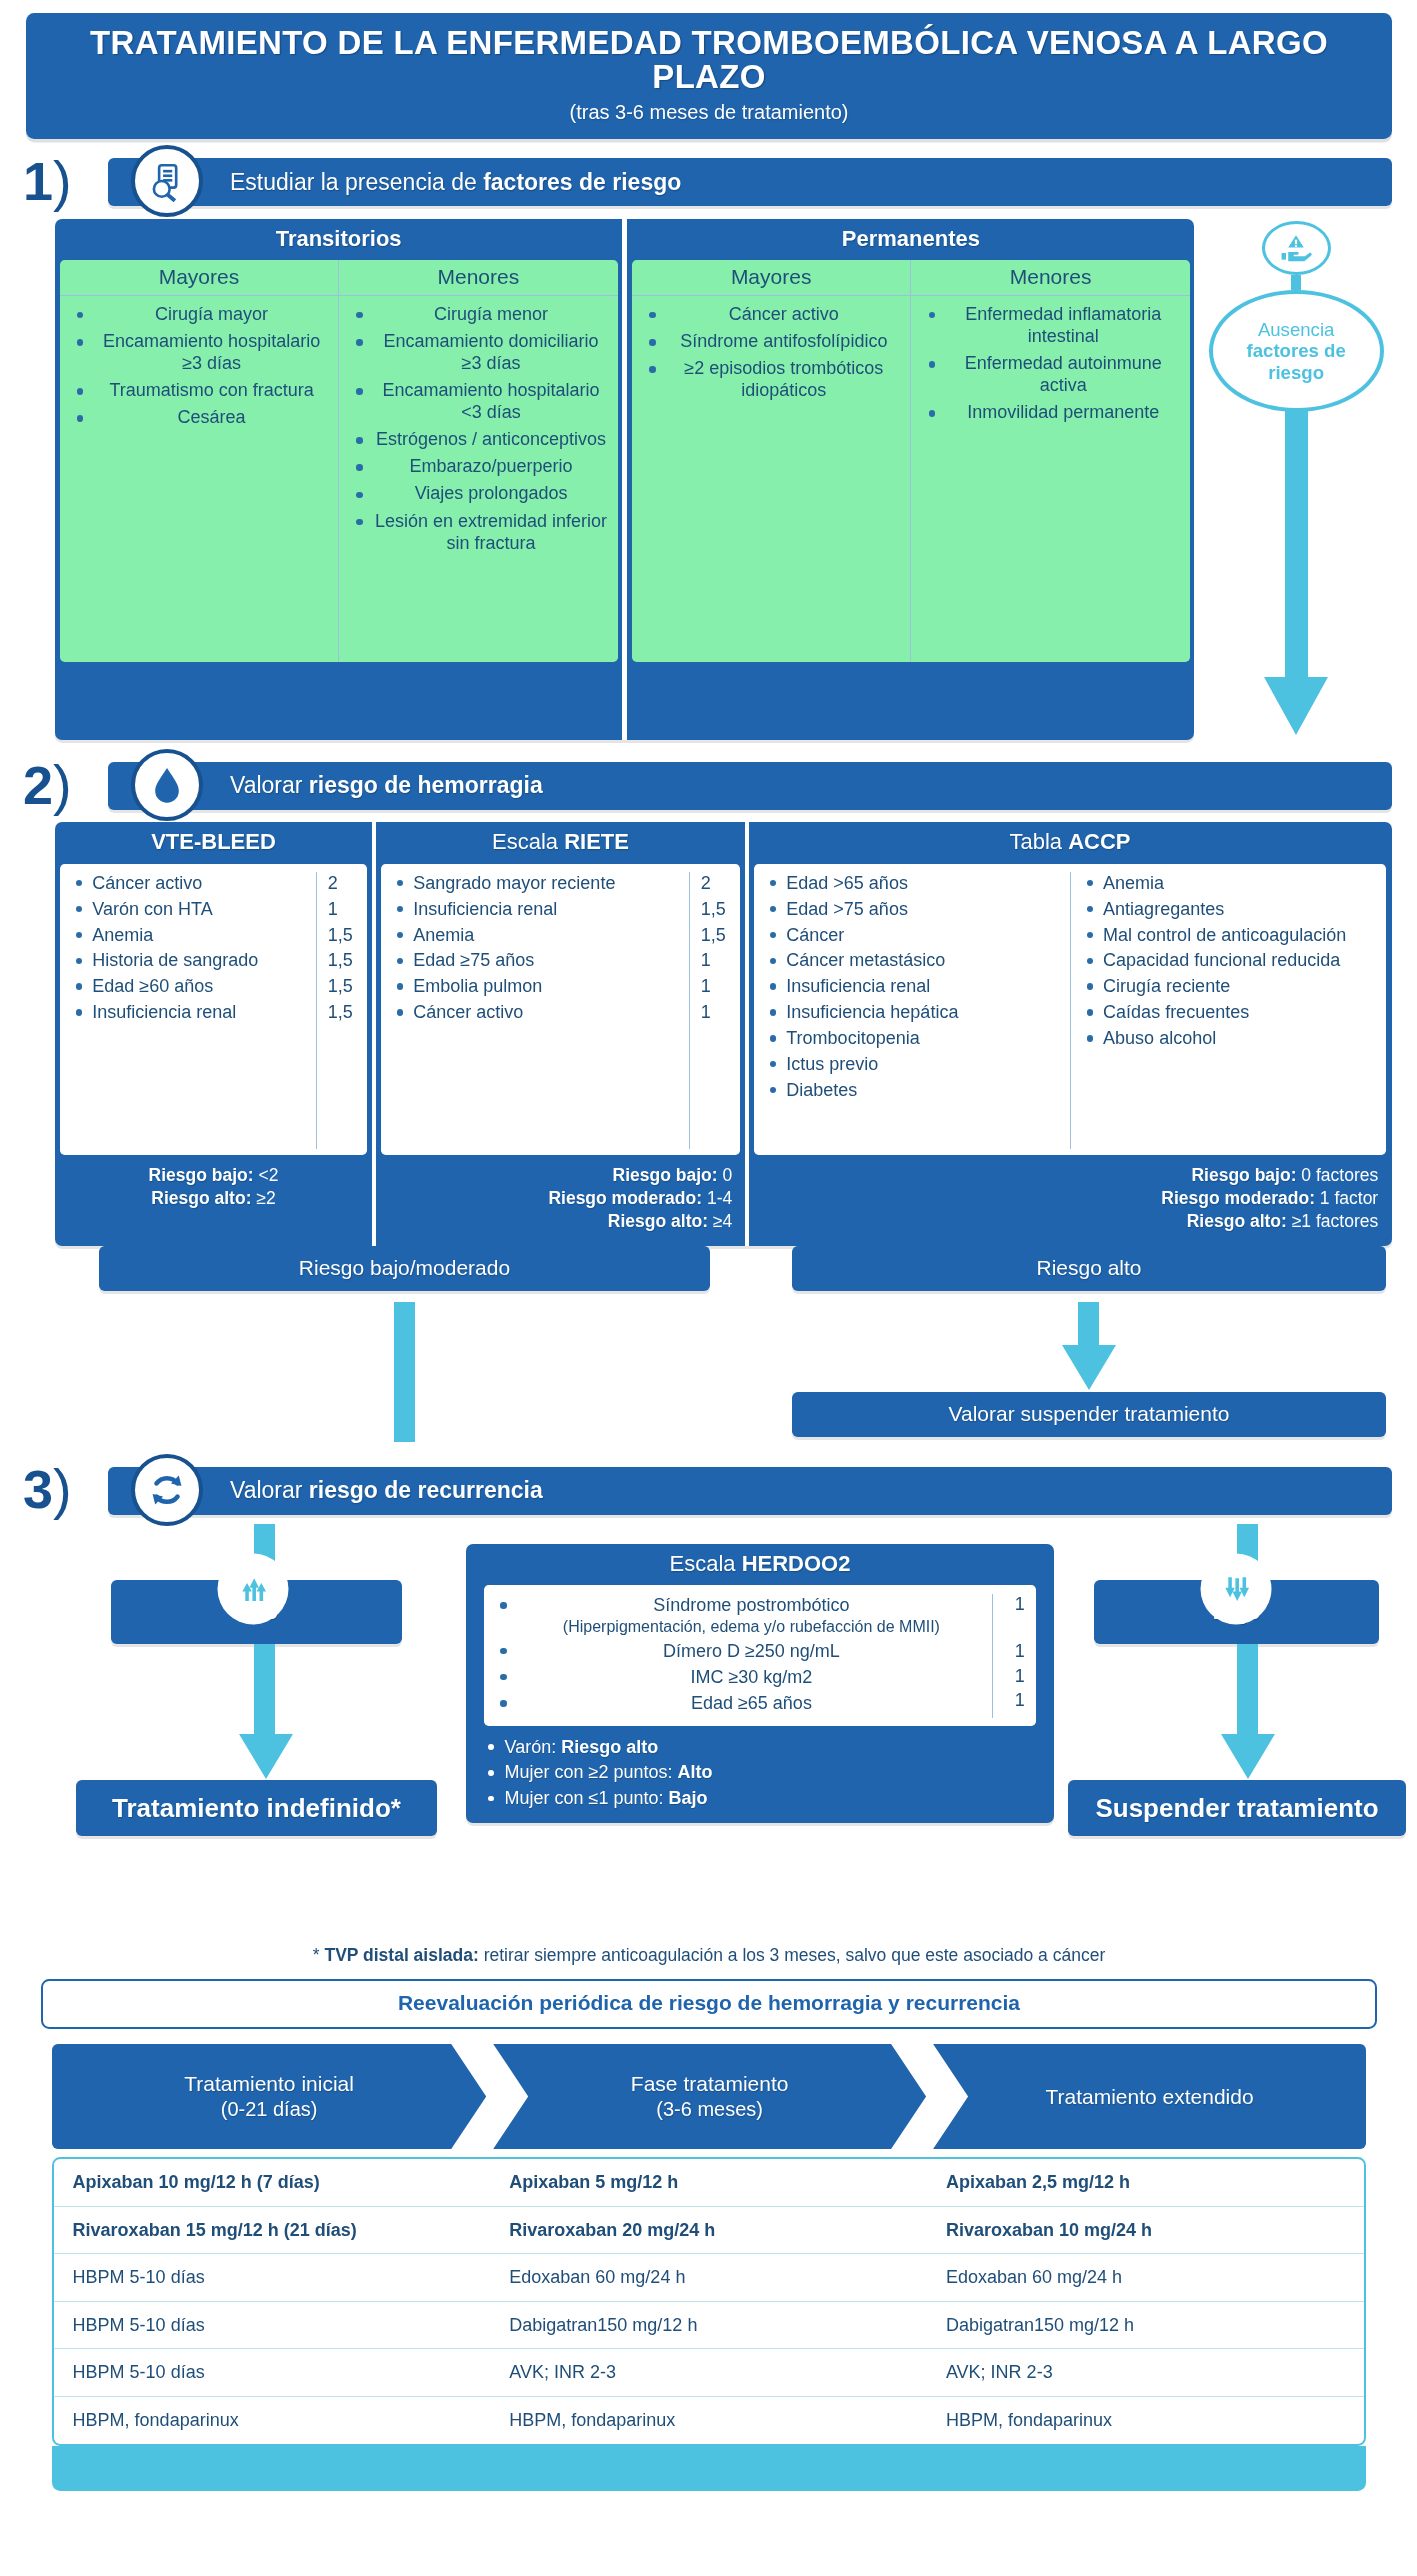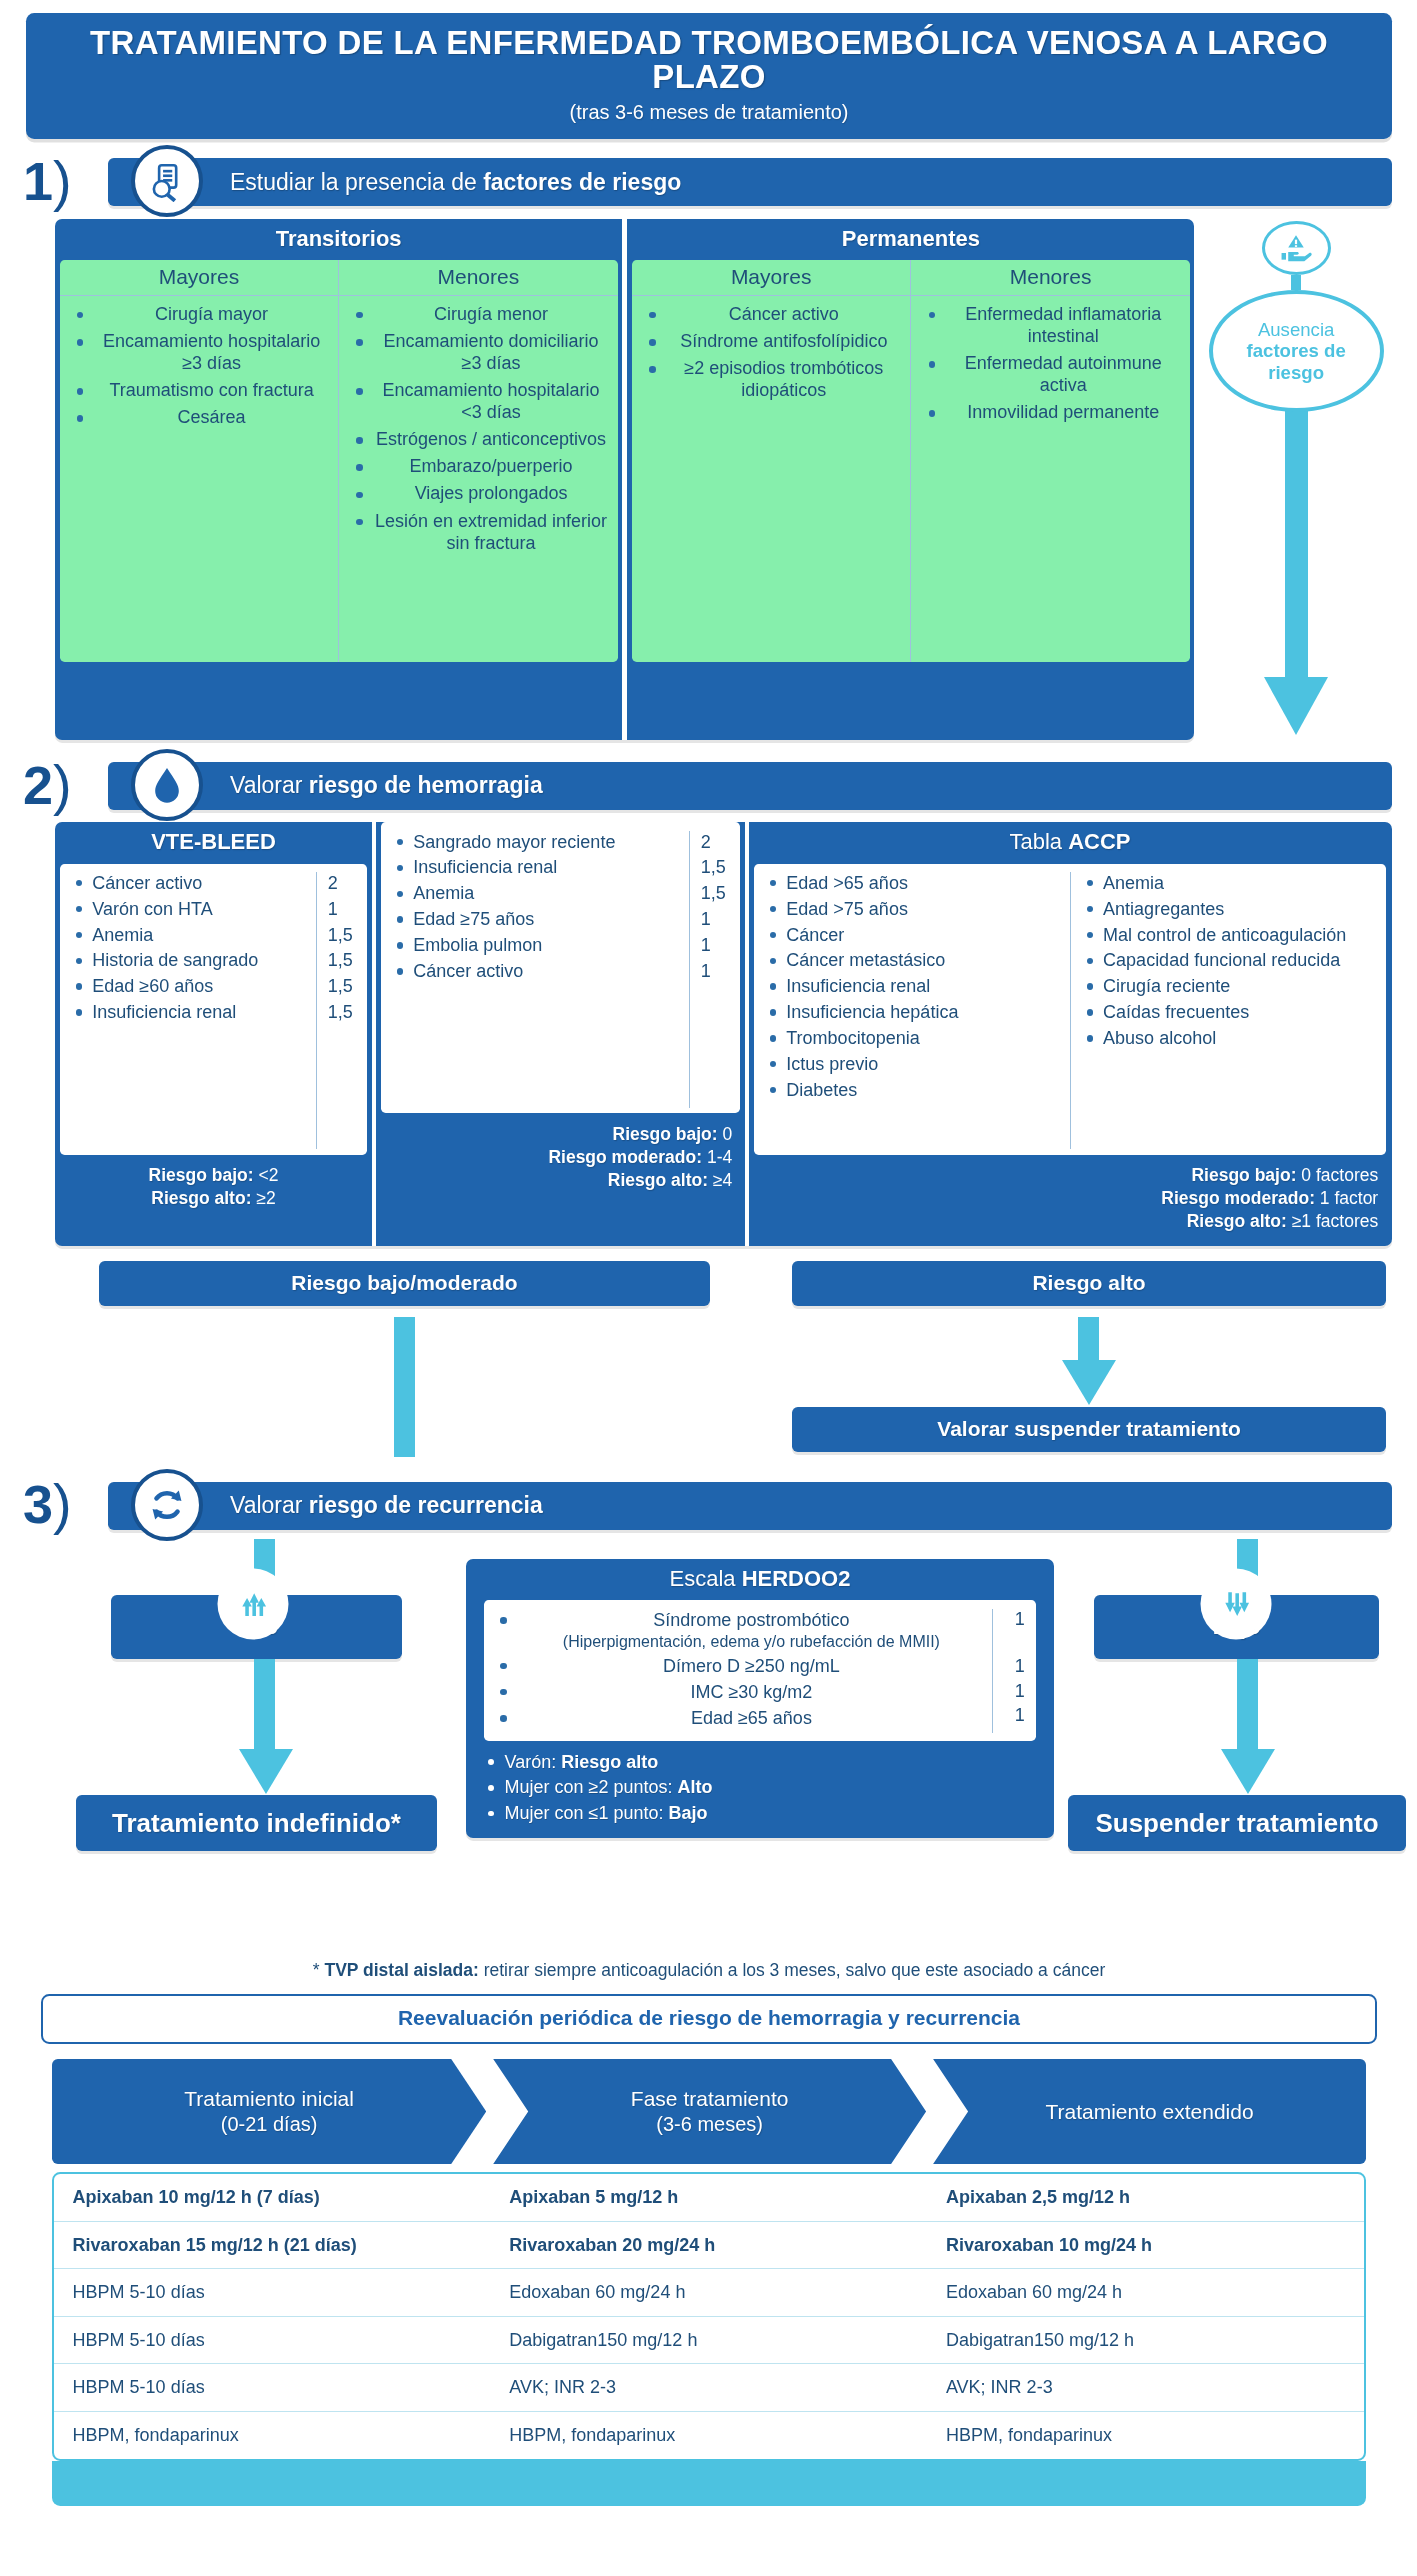--- a/index.html
+++ b/index.html
@@ -294,21 +294,21 @@
   .scale-two-col > div{flex:1;}
   .scale-two-col > div + div{border-left:1.7px solid #9fc0dd;}
   .scale-foot{
     padding:9.3px 12.8px 12.8px 12.8px;
     color:#fff;text-align:right;font-size:17.5px;line-height:1.32;
   }
   .scale-foot b{font-weight:bold;text-shadow:0.6px 0.6px 1.2px rgba(0,0,0,.22);}
   .scale.s1 .scale-foot{text-align:center;}
 
   
-  .risk-row{margin:15px 26px 0 99px;position:relative;height:70px;font-weight:bold;}
+  .risk-row{margin:0 26px 0 99px;position:relative;height:70px;}
   .pill{
     position:absolute;
     background:var(--blue);
     border-radius:5.8px;
     color:#fff;font-size:21px;text-align:center;
     padding:10.5px 0;
     box-shadow:0 2.9px 0 rgba(0,0,0,.10);
     text-shadow:0.6px 0.6px 1.2px rgba(0,0,0,.22);
   }
   .vshaft{position:absolute;background:var(--cyan);width:21px;}
@@ -564,20 +564,21 @@
           <div>1,5</div>
         </div>
       </div>
       <div class="scale-foot">
         <div><b>Riesgo bajo:</b><span> &lt;2</span></div>
         <div><b>Riesgo alto:</b><span> ≥2</span></div>
       </div>
     </div>
 
     <div class="scale s2">
+      <div class="scale-title"><span>Escala </span><b>RIETE</b></div>
       <div class="scale-body">
         <div class="scale-items">
           <ul>
             <li>Sangrado mayor reciente</li>
             <li>Insuficiencia renal</li>
             <li>Anemia</li>
             <li>Edad ≥75 años</li>
             <li>Embolia pulmon</li>
             <li>Cáncer activo</li>
           </ul>

